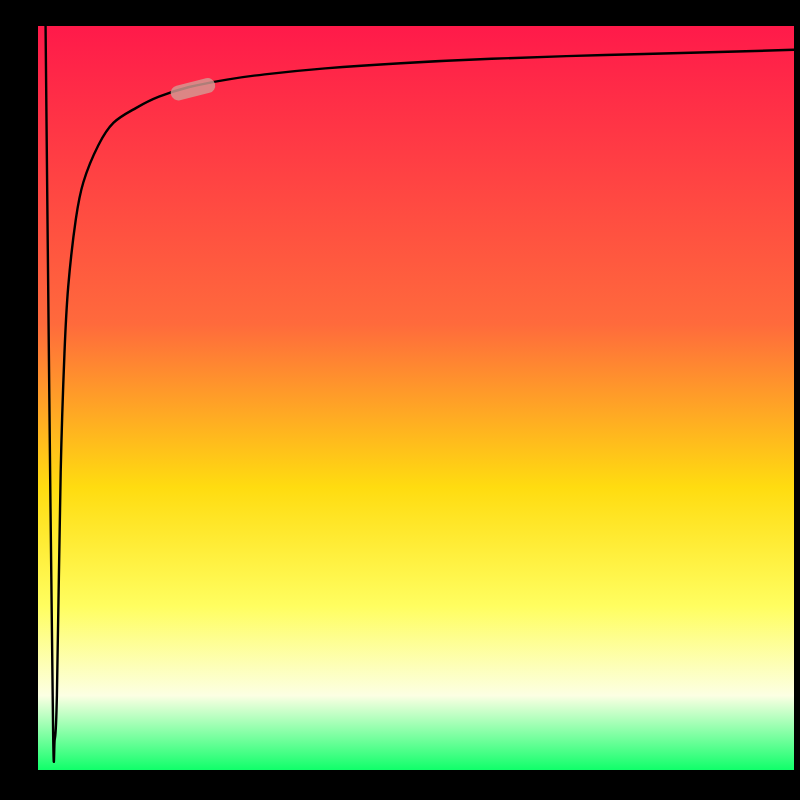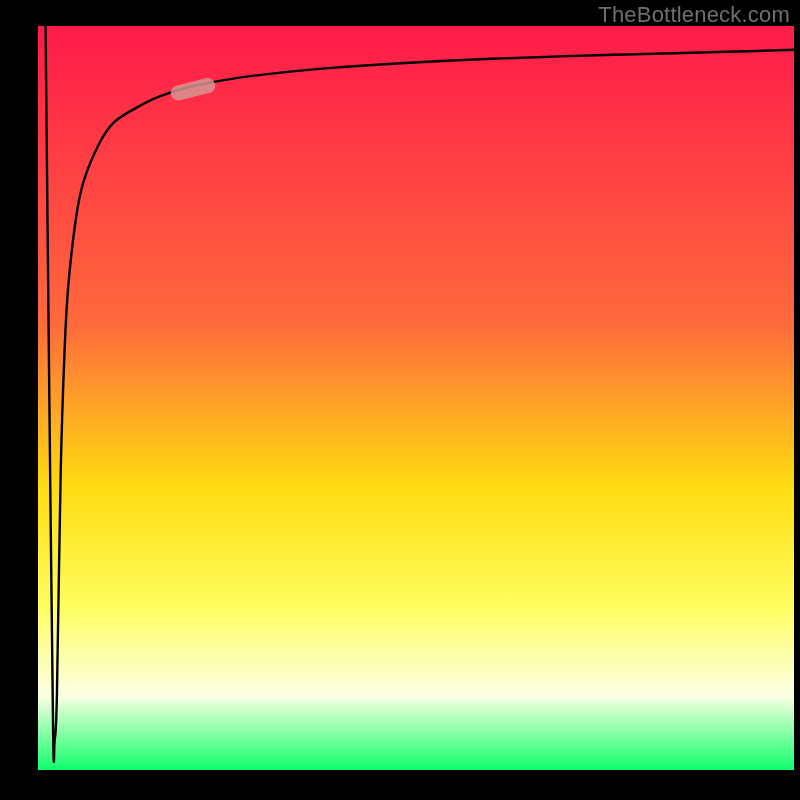--- a/index.html
+++ b/index.html
@@ -37,21 +37,20 @@
     background: #000;
   }
   svg {
     display: block;
   }
 </style>
 </head>
 <body>
 
 <div class="frame">
-  <div class="attribution">TheBottleneck.com</div>
 
   <div class="plot-area">
     <svg id="chart-svg" width="756" height="744" viewBox="0 0 756 744" preserveAspectRatio="none">
         <defs>
           <linearGradient id="bg-grad" x1="0" y1="0" x2="0" y2="1">
             <stop offset="0.00%" stop-color="#ff1a4a"></stop>
             <stop offset="40.00%" stop-color="#ff6a3c"></stop>
             <stop offset="62.00%" stop-color="#ffdc10"></stop>
             <stop offset="78.00%" stop-color="#fffe60"></stop>
             <stop offset="90.00%" stop-color="#fcffe3"></stop>

